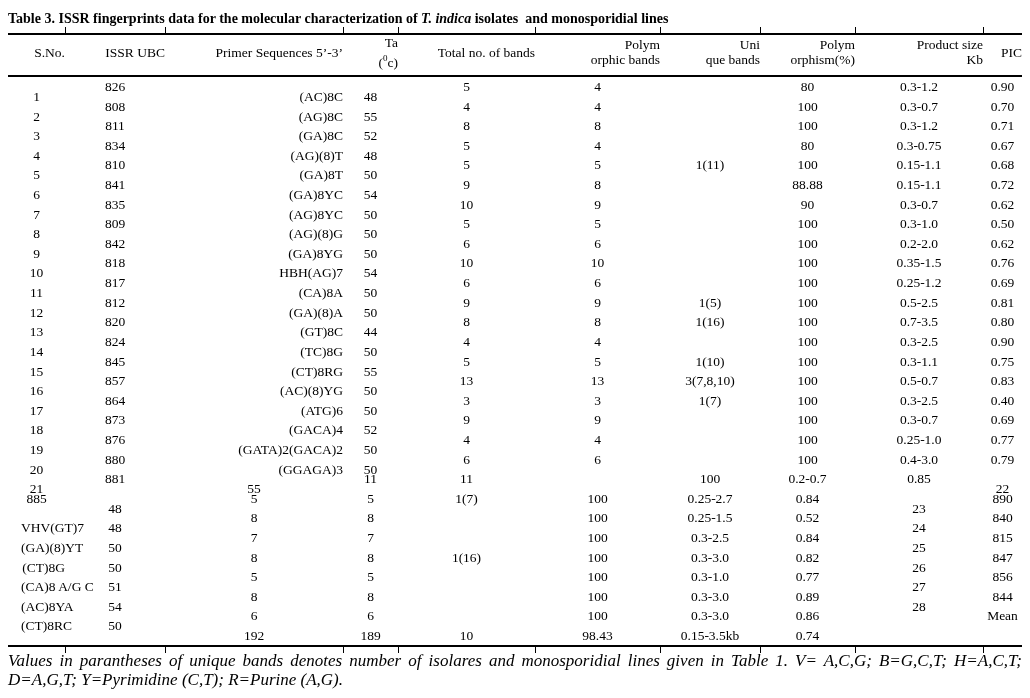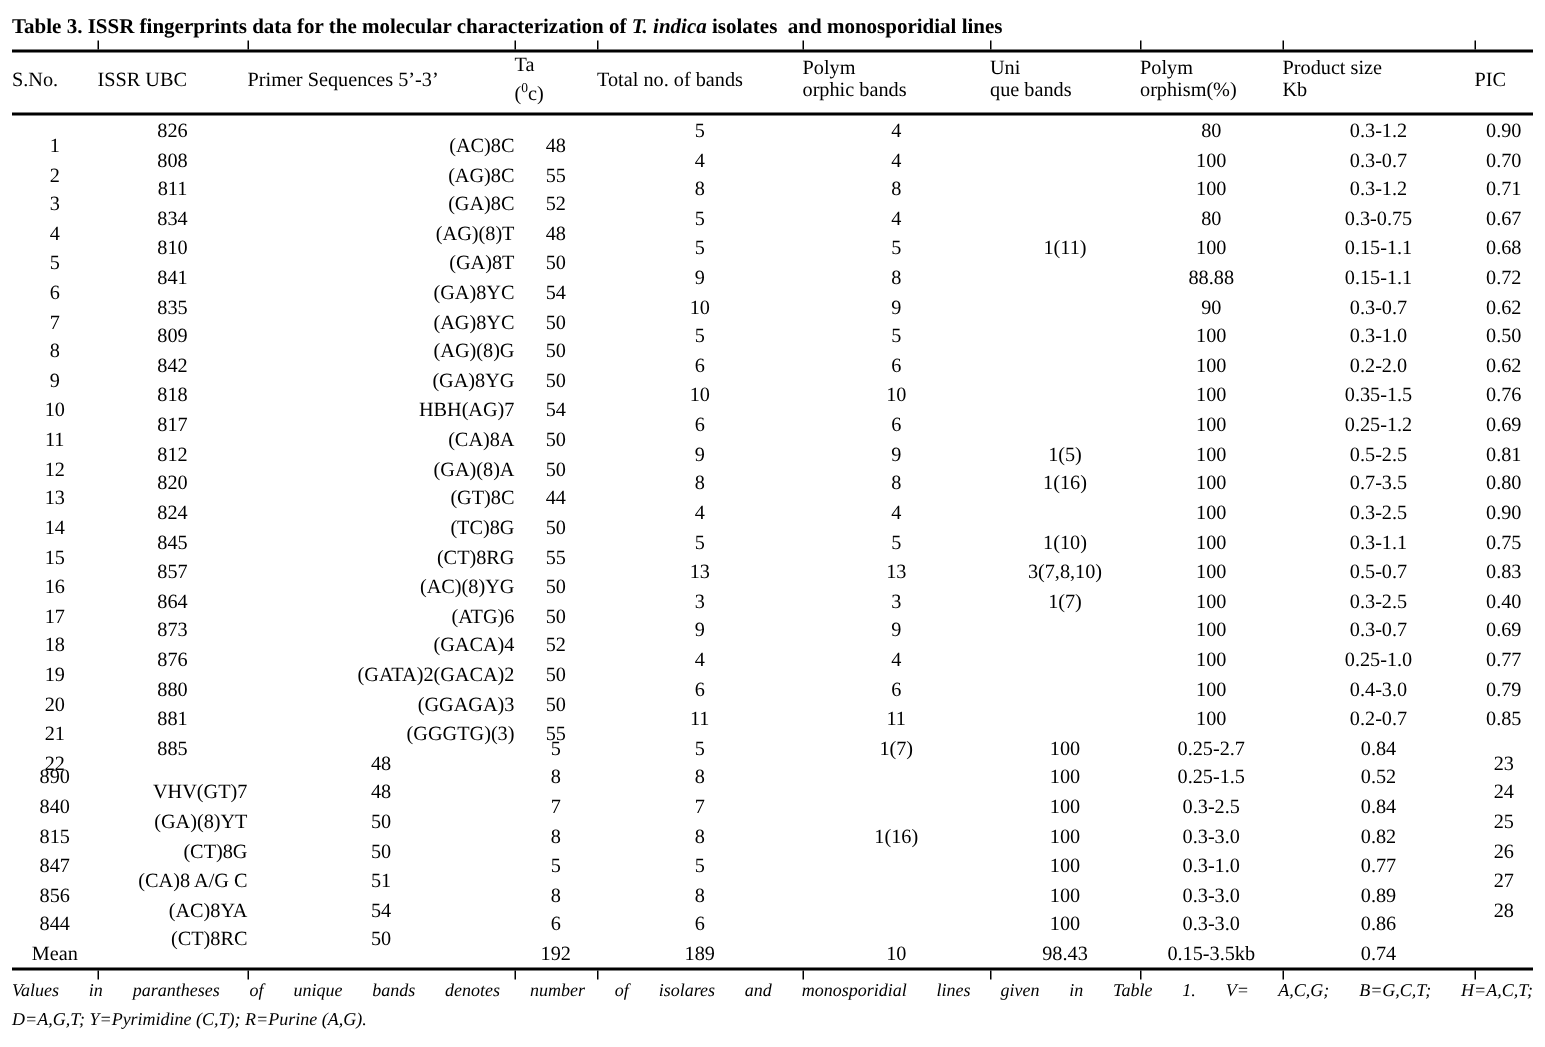--- a/index.html
+++ b/index.html
@@ -39,21 +39,21 @@
   }
   .header-row {
     position: absolute;
     left: 8px;
     top: 35px;
     height: 32px;
     display: grid;
     grid-template-columns: 57px 100px 178px 55px 137px 125px 100px 95px 128px 39px;
     align-items: center;
     font-size: 13.5px;
-    text-align: left;
+    text-align: right;
   }
   .hcell {
     white-space: pre-line;
     line-height: 15.5px;
   }
   .hcell sup { font-size: 9px; }
   .body-grid {
     position: absolute;
     left: 8px;
     top: 77px;
@@ -69,21 +69,21 @@
     white-space: nowrap;
     overflow: visible;
   }
   .cell.down { transform: translateY(10px); }
   .cell.left { text-align: right; padding-left: 13px; }
   .footnote {
     position: absolute;
     left: 8px;
     top: 651px;
     width: 1014px;
-    font-size: 12px;
+    font-size: 17px;
     font-style: italic;
     line-height: 19px;
   }
   .footnote .fn-line1 {
     display: block;
     text-align: justify;
     text-align-last: justify;
   }
   .footnote .fn-line2 { display: block; }
 </style>
@@ -311,21 +311,20 @@
       <div class="cell down left">(GGAGA)3</div>
       <div class="cell down">50</div>
       <div class="cell">6</div>
       <div class="cell">6</div>
       <div class="cell"></div>
       <div class="cell">100</div>
       <div class="cell">0.4-3.0</div>
       <div class="cell">0.79</div>
       <div class="cell down">21</div>
       <div class="cell">881</div>
-      <div class="cell down left">(GGGTG)(3)</div>
       <div class="cell down">55</div>
       <div class="cell">11</div>
       <div class="cell">11</div>
       <div class="cell"></div>
       <div class="cell">100</div>
       <div class="cell">0.2-0.7</div>
       <div class="cell">0.85</div>
       <div class="cell down">22</div>
       <div class="cell">885</div>
       <div class="cell down">48</div>

